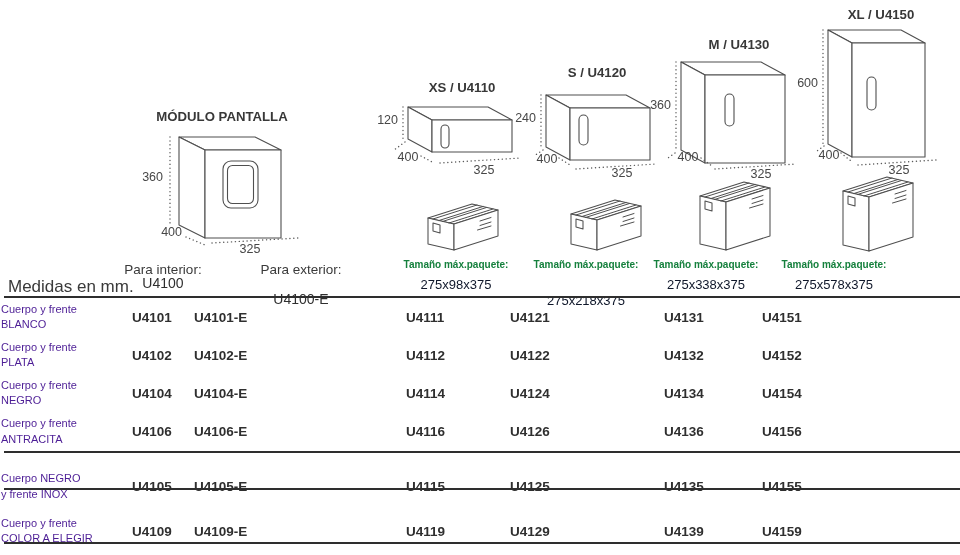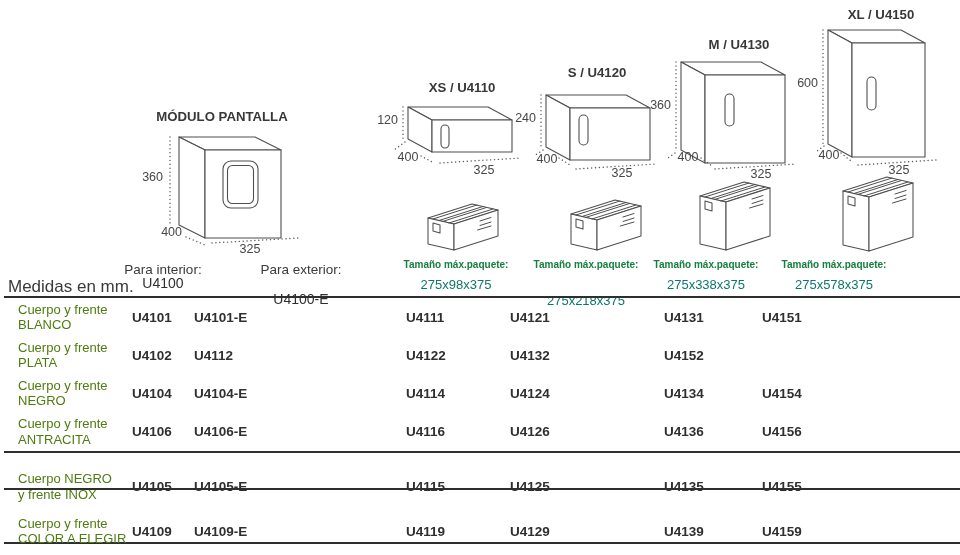--- a/index.html
+++ b/index.html
@@ -15,26 +15,26 @@
   svg .carton{fill:#ffffff;stroke:#4f4f4f;stroke-width:1.05;stroke-linejoin:round;}
   svg .cline{fill:none;stroke:#4f4f4f;stroke-width:1;stroke-linecap:round;}
   svg text{font-family:"Liberation Sans", sans-serif;}
   svg .title{font-size:13.2px;font-weight:700;fill:#383838;}
   svg .dim{font-size:12.5px;fill:#474747;}
   .abs{position:absolute;}
   .hdr-note{font-size:17px;color:#3a3a3a;}
   .hdr-label{font-size:13.5px;color:#3a3a3a;text-align:center;width:160px;}
   .hdr-code{font-size:14px;font-weight:400;color:#2f2f2f;text-align:center;width:160px;}
   .pkg-label{font-size:10px;color:#15803d;text-align:center;width:170px;white-space:nowrap;font-weight:bold;}
-  .pkg-size{font-size:13px;color:#0f766e;text-align:center;width:170px;}
+  .pkg-size{font-size:13px;color:#0f172a;text-align:center;width:170px;}
   .rule{position:absolute;left:4px;right:0;height:2px;background:#2e2e2e;}
   .tbl{position:absolute;left:0;top:298px;width:960px;}
   .row{display:grid;grid-template-columns:132px 62px 212px 104px 154px 98px 160px auto;align-items:center;}
   .r38{height:38px;} .r39{height:39px;} .r37{height:37px;margin-top:17px;} .r52{height:52px;}
-  .rlabel{padding-left:18px;font-size:13px;line-height:15.5px;color:#4d7c0f;}
+  .rlabel{padding-left:1px;font-size:11px;line-height:15.5px;color:#4c1d95;}
   .code{font-size:13.5px;font-weight:700;color:#2f2f2f;}
 </style>
 </head>
 <body>
 
 <div class="canvas">
 
   <svg class="diagram" width="960" height="300" viewBox="0 0 960 300">
 
     <g>
@@ -186,20 +186,21 @@
       <div class="code">U4151</div>
       <div></div>
     </div>
 
     <div class="row r38">
       <div class="rlabel">
         <div>Cuerpo y frente</div>
         <div>PLATA</div>
       </div>
       <div class="code">U4102</div>
+      <div class="code">U4102-E</div>
       <div class="code">U4112</div>
       <div class="code">U4122</div>
       <div class="code">U4132</div>
       <div class="code">U4152</div>
       <div></div>
     </div>
 
     <div class="row r38">
       <div class="rlabel">
         <div>Cuerpo y frente</div>

